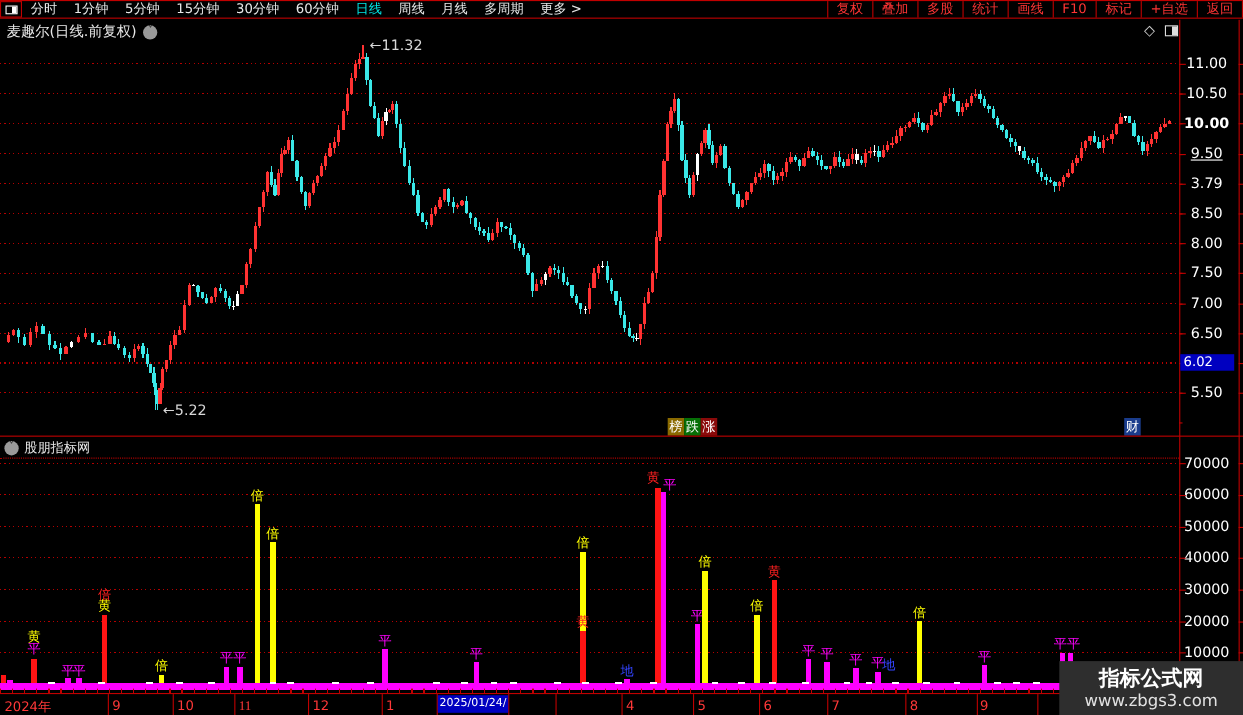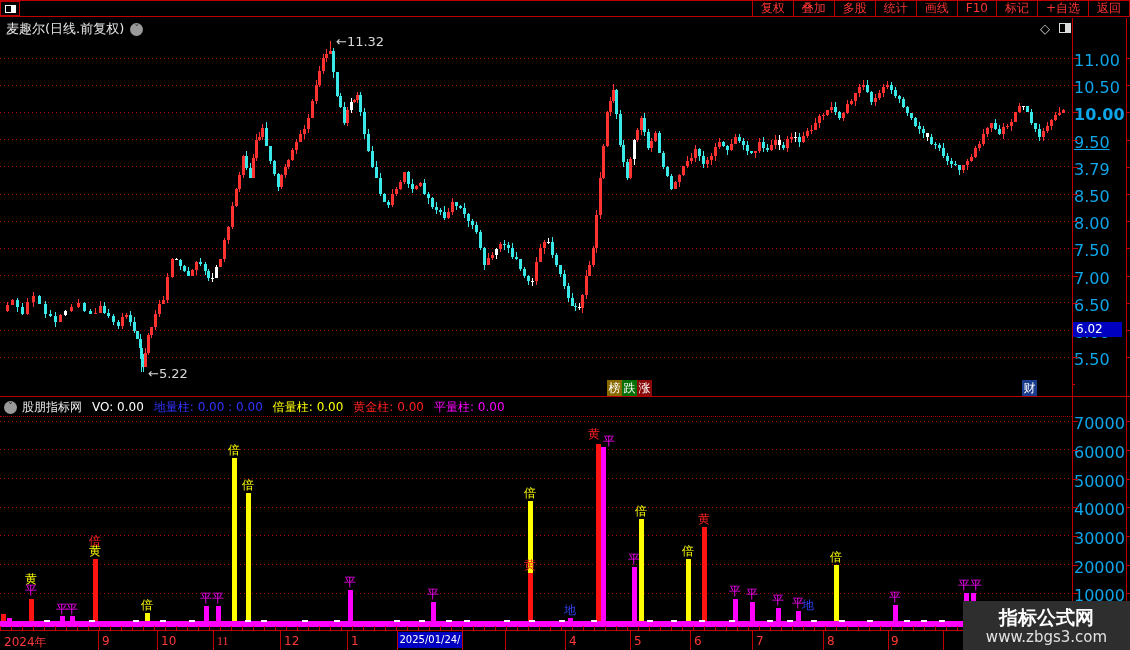--- a/index.html
+++ b/index.html
@@ -35,21 +35,21 @@
   
   .ind-header{position:absolute;left:0;top:398px;height:18px;display:flex;align-items:center;font-size:12px;white-space:nowrap;}
   .ind-icon{width:13px;height:13px;margin:0 5px 0 4px;border-radius:50%;background:#9a9a9a;color:#222;
           font-size:9px;line-height:11px;text-align:center;}
   .ind-site{color:#e8e8e8;margin-right:10px;}
   .ind-item{margin-right:10px;}
   
   .annot{position:absolute;color:#d8d8d8;font-size:13px;}
   .badge{position:absolute;top:380px;width:15px;height:16px;color:#fff;font-size:12px;line-height:16px;text-align:center;}
   
-  .ax-label{position:absolute;width:46px;text-align:left;font-size:16px;color:#0ea5e9;}
+  .ax-label{position:absolute;width:46px;text-align:center;font-size:13px;color:#ffffff;}
   .tick{position:absolute;height:1px;background:#c00000;}
   .lastprice{position:absolute;left:1073px;top:322px;width:49px;height:15px;background:#0000c0;color:#fff;
           font-size:12px;line-height:15px;padding-left:3px;box-sizing:border-box;}
   
   .xaxis-tickstrip{position:absolute;left:0;top:626px;width:1072px;height:4px;
           background:repeating-linear-gradient(90deg,#c00000 0 1px,transparent 1px 11px);}
   .x-label{position:absolute;top:634px;font-size:12px;color:#ff3838;white-space:nowrap;}
   .x-sep{position:absolute;top:631px;width:1px;height:19px;background:#c00000;}
   .datebox{position:absolute;left:398px;top:632px;width:64px;height:16px;background:#0000c0;color:#fff;
           font-size:10px;line-height:16px;text-align:center;z-index:3;}
@@ -61,20 +61,33 @@
 </style>
 </head>
 <body>
 
 <div class="screen">
 
   <div class="topbar">
     <div class="win-icon-box">
       <span class="win-icon"></span>
     </div>
+    <div class="menu-left" id="menu-left">
+        <span class="mi">分时</span>
+        <span class="mi">1分钟</span>
+        <span class="mi">5分钟</span>
+        <span class="mi">15分钟</span>
+        <span class="mi">30分钟</span>
+        <span class="mi">60分钟</span>
+        <span class="mi active">日线</span>
+        <span class="mi">周线</span>
+        <span class="mi">月线</span>
+        <span class="mi">多周期</span>
+        <span class="mi">更多 &gt;</span>
+      </div>
     <div class="menu-right" id="menu-right">
         <span class="mr-cell">复权</span>
         <span class="mr-cell">叠加</span>
         <span class="mr-cell">多股</span>
         <span class="mr-cell">统计</span>
         <span class="mr-cell">画线</span>
         <span class="mr-cell">F10</span>
         <span class="mr-cell">标记</span>
         <span class="mr-cell">+自选</span>
         <span class="mr-cell">返回</span>
@@ -646,21 +659,20 @@
       <div class="badge" style="left: 637px; background: rgb(138, 10, 10);">涨</div>
       <div class="badge" style="left: 1022px; background: rgb(26, 60, 140);">财</div>
     </div>
 
   <div class="hline" style="left:0;top:396px;width:1130px;height:1px;"></div>
   <div class="dotline" style="left:0;top:416px;width:1072px;"></div>
 
   <div class="ind-header">
     <span class="ind-icon">˅</span>
     <span class="ind-site">股朋指标网</span>
-    <span id="ind-items"><span class="ind-item" style="color: rgb(255, 255, 255);">VO: 0.00</span><span class="ind-item" style="color: rgb(51, 51, 255);">地量柱: 0.00 : 0.00</span><span class="ind-item" style="color: rgb(255, 255, 0);">倍量柱: 0.00</span><span class="ind-item" style="color: rgb(255, 32, 32);">黄金柱: 0.00</span><span class="ind-item" style="color: rgb(255, 0, 255);">平量柱: 0.00</span></span>
   </div>
 
   <svg id="vol-svg" width="1072" height="213">
       <line x1="0" y1="4.099999999999994" x2="1072" y2="4.099999999999994" stroke="#b40000" stroke-width="1" stroke-dasharray="1 3" shape-rendering="crispEdges"></line>
       <line x1="0" y1="32.79999999999998" x2="1072" y2="32.79999999999998" stroke="#b40000" stroke-width="1" stroke-dasharray="1 3" shape-rendering="crispEdges"></line>
       <line x1="0" y1="61.5" x2="1072" y2="61.5" stroke="#b40000" stroke-width="1" stroke-dasharray="1 3" shape-rendering="crispEdges"></line>
       <line x1="0" y1="90.19999999999999" x2="1072" y2="90.19999999999999" stroke="#b40000" stroke-width="1" stroke-dasharray="1 3" shape-rendering="crispEdges"></line>
       <line x1="0" y1="118.89999999999999" x2="1072" y2="118.89999999999999" stroke="#b40000" stroke-width="1" stroke-dasharray="1 3" shape-rendering="crispEdges"></line>
       <line x1="0" y1="147.6" x2="1072" y2="147.6" stroke="#b40000" stroke-width="1" stroke-dasharray="1 3" shape-rendering="crispEdges"></line>
       <line x1="0" y1="176.3" x2="1072" y2="176.3" stroke="#b40000" stroke-width="1" stroke-dasharray="1 3" shape-rendering="crispEdges"></line>

